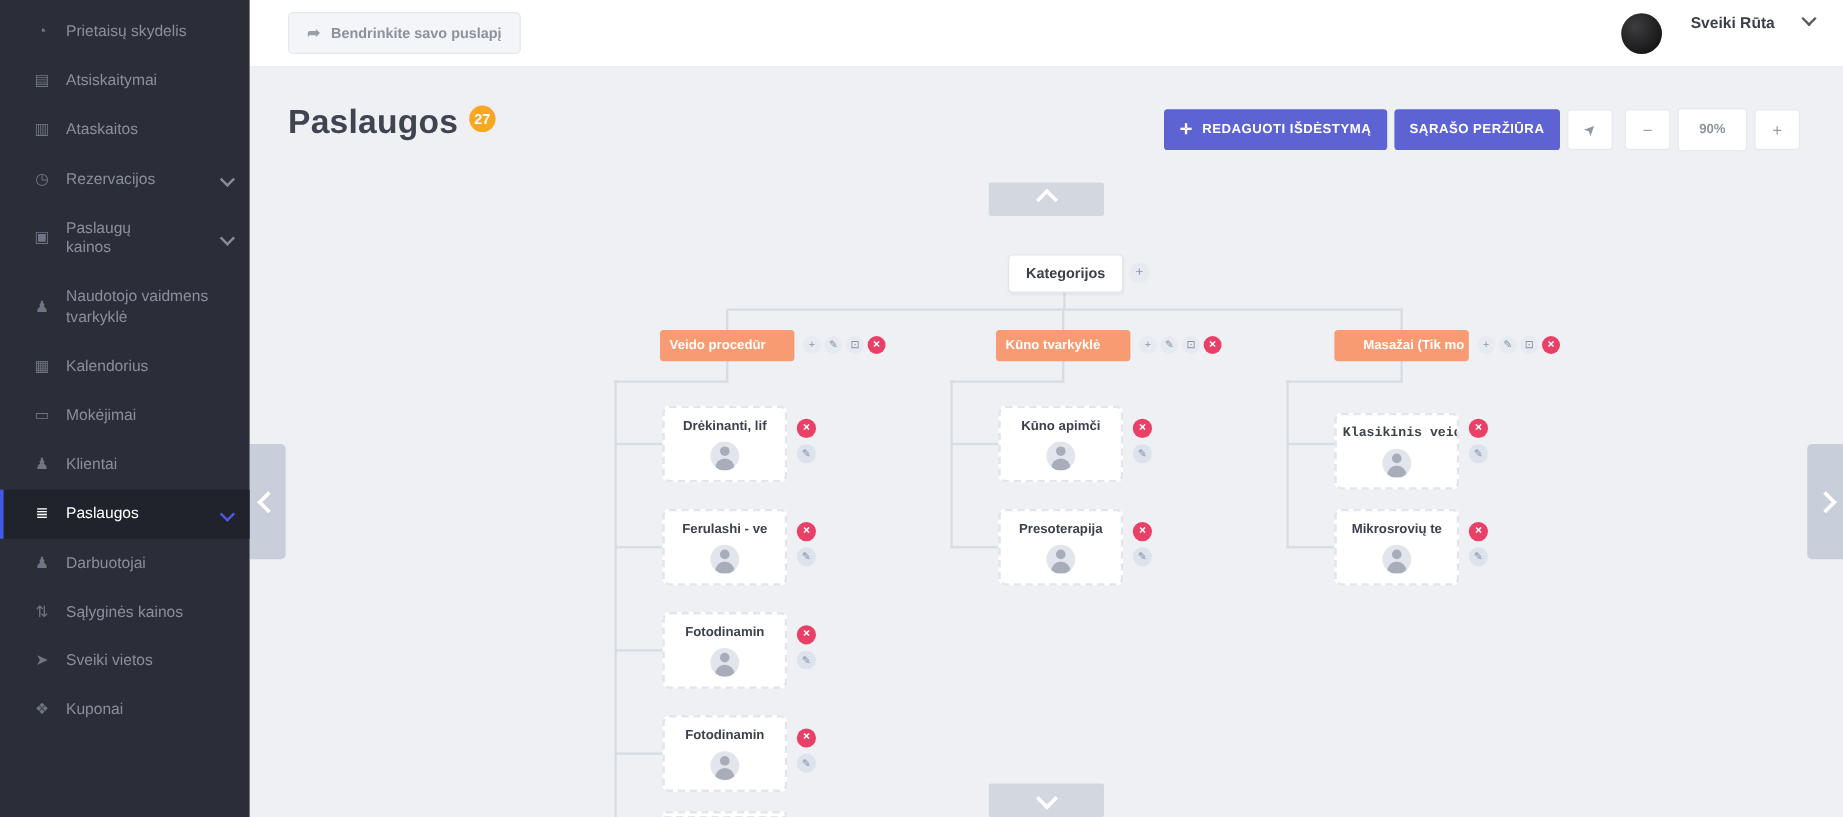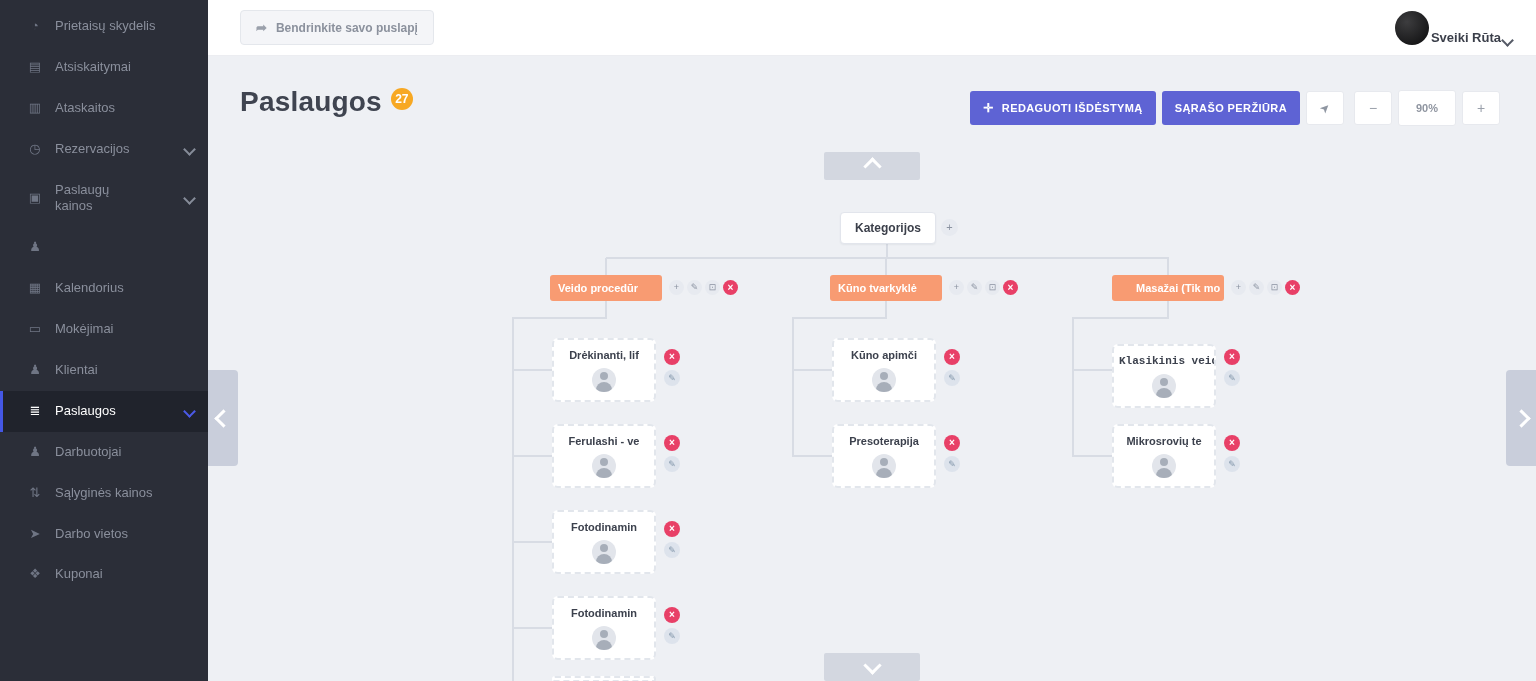--- a/index.html
+++ b/index.html
@@ -31,21 +31,21 @@
   .chev.dark{border-color:#555a66;}
   .chev.white{border-color:#ffffff;}
   .chev.big{width:10px;height:10px;border-width:3px;}
   
   .topbar{position:absolute;left:208px;top:0;width:1328px;height:56px;background:#ffffff;
         border-bottom:1px solid #ecedf1;display:flex;align-items:center;padding:0 24px;box-sizing:border-box;}
   .share-btn{display:flex;align-items:center;gap:9px;margin-left:8px;background:#f4f5f8;
         border:1px solid #e4e7ec;border-radius:4px;padding:9px 15px;font-size:12px;font-weight:700;
         color:#8b919d;font-family:inherit;cursor:pointer;}
   .share-btn .icon{font-style:normal;font-size:13px;color:#9aa0ab;}
-  .user{margin-left:auto;display:flex;align-items:flex-end;gap:2px;cursor:pointer;}
+  .user{margin-left:auto;display:flex;align-items:flex-start;gap:24px;cursor:pointer;}
   .avatar{width:34px;height:34px;border-radius:50%;
         background:radial-gradient(circle at 35% 32%,#3d3d3f,#0a0a0b);}
   .user-name{font-size:13px;font-weight:700;color:#3b3f4a;}
   
   .page-head{position:absolute;left:240px;top:86px;display:flex;align-items:flex-start;gap:9px;}
   .page-head h1{margin:0;font-size:28px;font-weight:600;color:#3f4450;letter-spacing:.2px;}
   .badge{margin-top:2px;width:22px;height:22px;border-radius:50%;background:#f7a823;color:#fff;
         font-size:12px;font-weight:700;display:flex;align-items:center;justify-content:center;}
   .actions{position:absolute;top:90px;right:36px;display:flex;align-items:center;gap:6px;}
   .btn-purple{height:34px;display:flex;align-items:center;gap:8px;background:#5e63d4;color:#fff;
@@ -116,20 +116,21 @@
       <span class="label">Rezervacijos</span>
       <span class="chev down"></span>
     </div>
     <div class="nav-item narrow">
       <i class="icon">▣</i>
       <span class="label">Paslaugų kainos</span>
       <span class="chev down"></span>
     </div>
     <div class="nav-item">
       <i class="icon">♟</i>
+      <span class="label">Naudotojo vaidmens tvarkyklė</span>
     </div>
     <div class="nav-item">
       <i class="icon">▦</i>
       <span class="label">Kalendorius</span>
     </div>
     <div class="nav-item">
       <i class="icon">▭</i>
       <span class="label">Mokėjimai</span>
     </div>
     <div class="nav-item">
@@ -144,21 +145,21 @@
     <div class="nav-item">
       <i class="icon">♟</i>
       <span class="label">Darbuotojai</span>
     </div>
     <div class="nav-item">
       <i class="icon">⇅</i>
       <span class="label">Sąlyginės kainos</span>
     </div>
     <div class="nav-item">
       <i class="icon">➤</i>
-      <span class="label">Darbo vietos</span>
+      <span class="label">Sveiki vietos</span>
     </div>
     <div class="nav-item">
       <i class="icon">❖</i>
       <span class="label">Kuponai</span>
     </div>
   </nav>
 </aside>
 
 <header class="topbar">
   <button class="share-btn">

